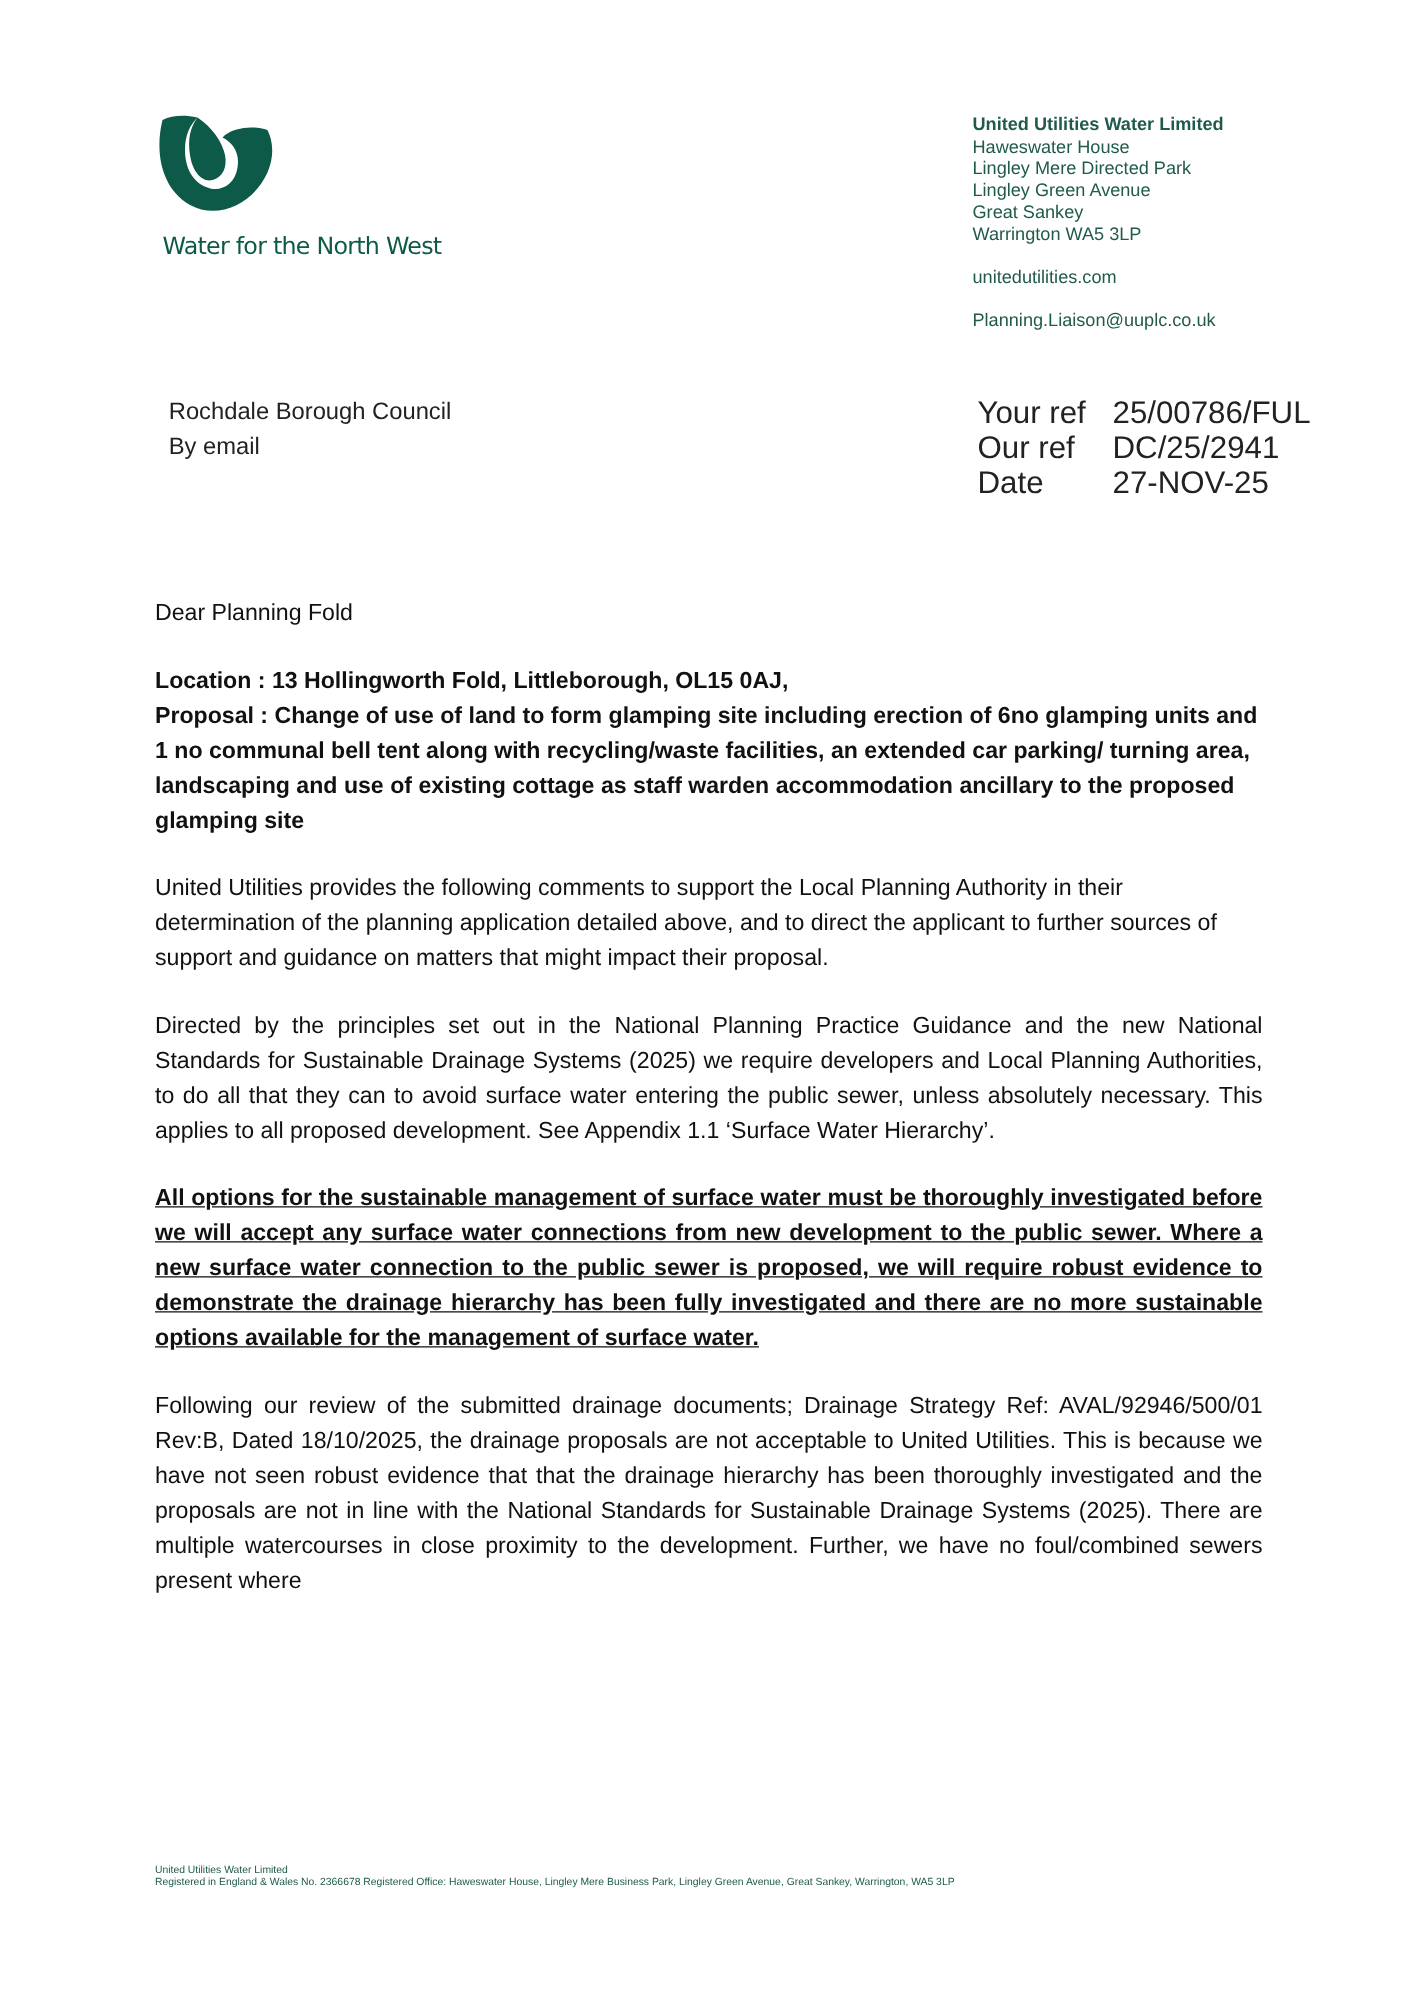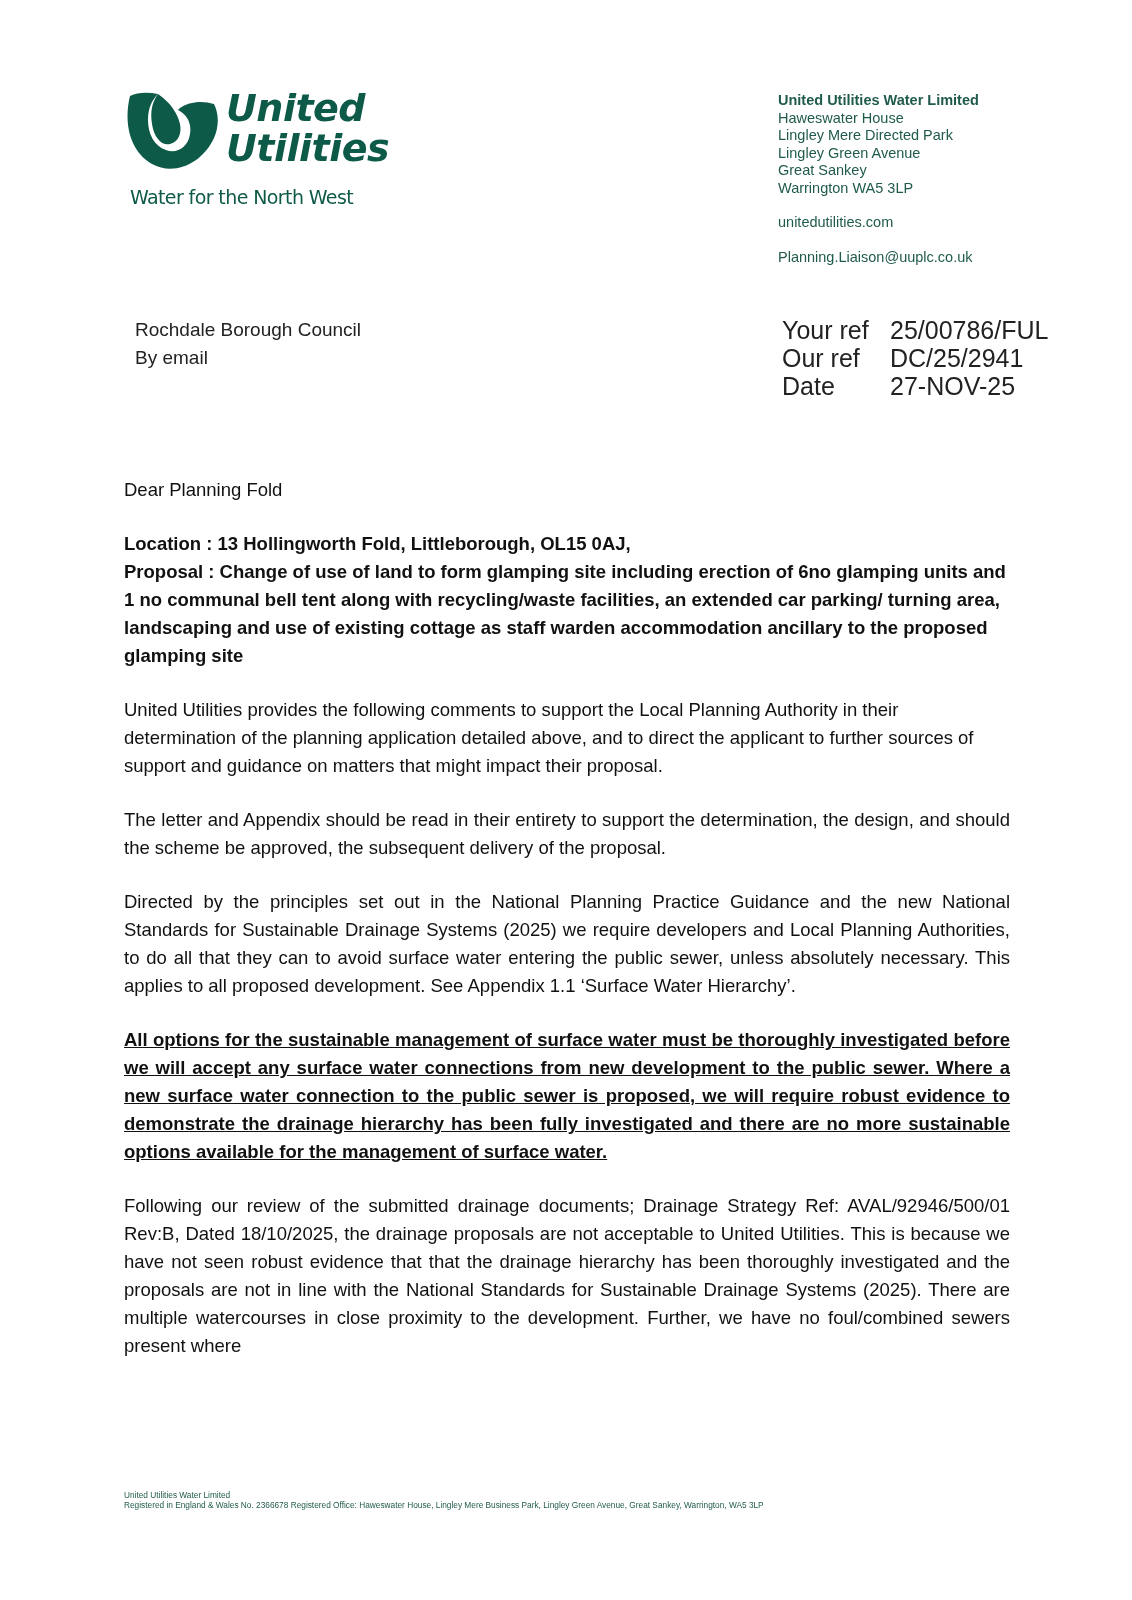--- a/index.html
+++ b/index.html
@@ -24,24 +24,20 @@
   .footer { position:absolute; left:124px; top:1490px; color:#1f5a4c; font-size:8.3px; line-height:10px; }
 </style>
 </head>
 <body>
 
 <div class="logo">
   <svg class="logo-mark" viewBox="0 0 100 82">
     <path d="M8 6 C2 30 6 60 30 74 C52 86 80 74 92 48 C98 34 96 22 92 14 C80 10 66 12 58 18 L56 20 C64 24 70 32 68 44 C66 58 54 64 44 60 C32 56 26 44 26 30 C26 18 30 10 36 4 C26 2 16 2 8 6 Z" fill="#0e5a48"></path>
     <path d="M36 4 C30 12 28 22 30 34 C32 48 40 56 48 54 C56 52 60 44 58 34 C56 24 48 12 36 4 Z" fill="#0e5a48"></path>
   </svg>
-  <div class="logo-word">
-    <div>United</div>
-    <div>Utilities</div>
-  </div>
   <div class="logo-tag">Water for the North West</div>
 </div>
 
 <div class="addr">
   <div class="strong">United Utilities Water Limited</div>
   <div>Haweswater House</div>
   <div>Lingley Mere Directed Park</div>
   <div>Lingley Green Avenue</div>
   <div>Great Sankey</div>
   <div>Warrington WA5 3LP</div>
@@ -69,21 +65,20 @@
       <span class="k">Date</span>
       <span>27-NOV-25</span>
     </div>
 </div>
 
 <div class="body">
   <p>Dear Planning Fold</p>
   <p class="b mt26">Location : 13 Hollingworth Fold, Littleborough, OL15 0AJ,</p>
   <p class="b">Proposal : Change of use of land to form glamping site including erection of 6no glamping units and 1 no communal bell tent along with recycling/waste facilities, an extended car parking/ turning area, landscaping and use of existing cottage as staff warden accommodation ancillary to the proposed glamping site</p>
   <p class="mt26">United Utilities provides the following comments to support the Local Planning Authority in their determination of the planning application detailed above, and to direct the applicant to further sources of support and guidance on matters that might impact their proposal.</p>
-  <p class="just mt26">The letter and Appendix should be read in their entirety to support the determination, the design, and should the scheme be approved, the subsequent delivery of the proposal.</p>
   <p class="just mt26">Directed by the principles set out in the National Planning Practice Guidance and the new National Standards for Sustainable Drainage Systems (2025) we require developers and Local Planning Authorities, to do all that they can to avoid surface water entering the public sewer, unless absolutely necessary. This applies to all proposed development. See Appendix 1.1 ‘Surface Water Hierarchy’.</p>
   <p class="just b u mt26">All options for the sustainable management of surface water must be thoroughly investigated before we will accept any surface water connections from new development to the public sewer. Where a new surface water connection to the public sewer is proposed, we will require robust evidence to demonstrate the drainage hierarchy has been fully investigated and there are no more sustainable options available for the management of surface water.</p>
   <p class="just mt26">Following our review of the submitted drainage documents; Drainage Strategy Ref: AVAL/92946/500/01 Rev:B, Dated 18/10/2025, the drainage proposals are not acceptable to United Utilities. This is because we have not seen robust evidence that that the drainage hierarchy has been thoroughly investigated and the proposals are not in line with the National Standards for Sustainable Drainage Systems (2025). There are multiple watercourses in close proximity to the development. Further, we have no foul/combined sewers present where</p>
 </div>
 
 <div class="footer">
   <div>United Utilities Water Limited</div>
   <div>Registered in England &amp; Wales No. 2366678 Registered Office: Haweswater House, Lingley Mere Business Park, Lingley Green Avenue, Great Sankey, Warrington, WA5 3LP</div>
 </div>
 

